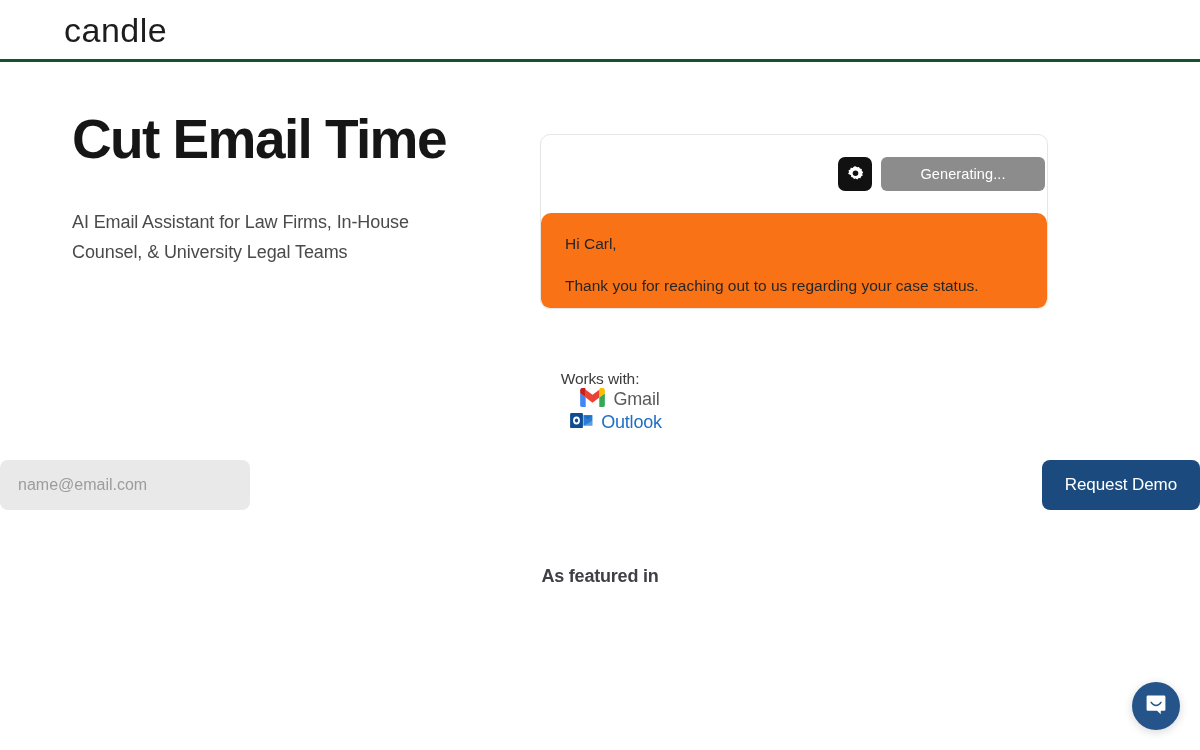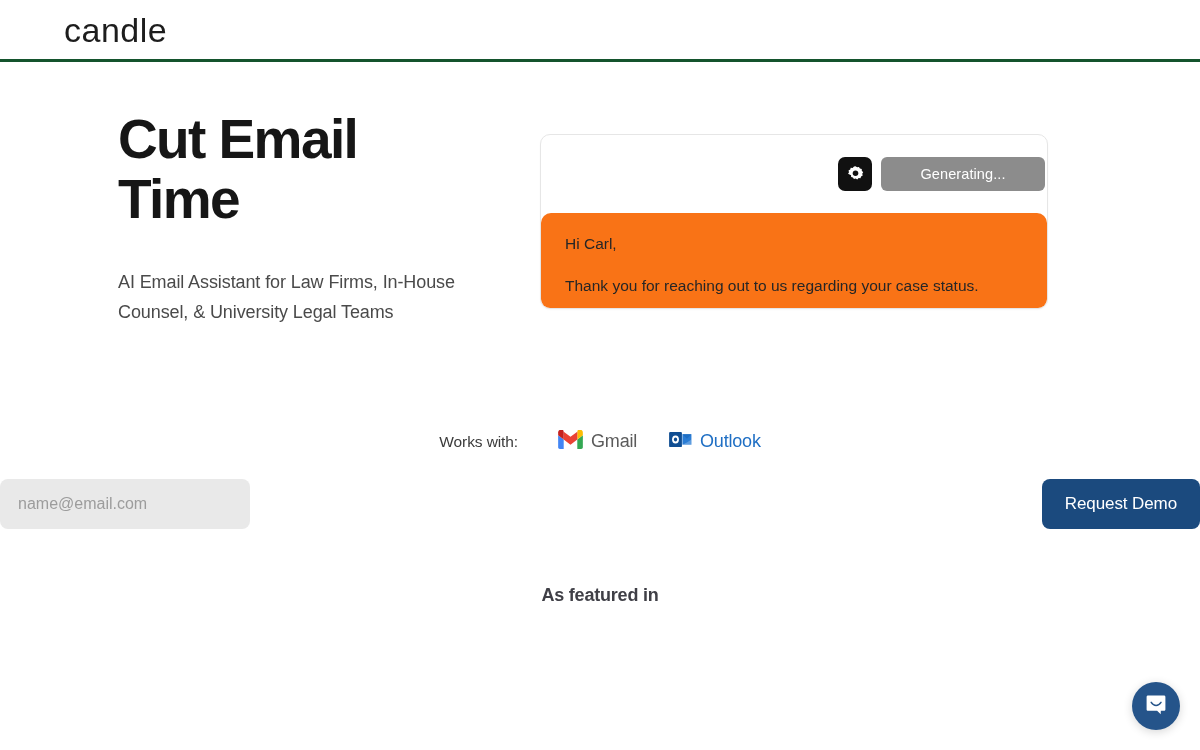--- a/index.html
+++ b/index.html
@@ -39,21 +39,21 @@
 
   
   .hero {
     position: relative;
     display: flex;
     align-items: flex-start;
     padding: 48px 0 0 0;
   }
   .hero-left {
     width: 470px;
-    padding-left: 118px;
+    padding-left: 72px;
   }
   .hero-title {
     font-size: 55px;
     line-height: 1.09;
     font-weight: 700;
     letter-spacing: -1.6px;
     color: #161616;
     max-width: 420px;
   }
   .hero-sub {
@@ -124,20 +124,21 @@
   }
   .email-body p { margin-bottom: 26px; white-space: nowrap; }
 
   
   .works-with {
     margin-top: 103px;
     display: flex;
     align-items: center;
     justify-content: center;
     gap: 0;
+    flex-direction: column;
   }
   .works-label {
     font-size: 15.5px;
     color: #3b3b3b;
     letter-spacing: -0.1px;
   }
   .provider {
     display: flex;
     align-items: center;
     gap: 8px;

